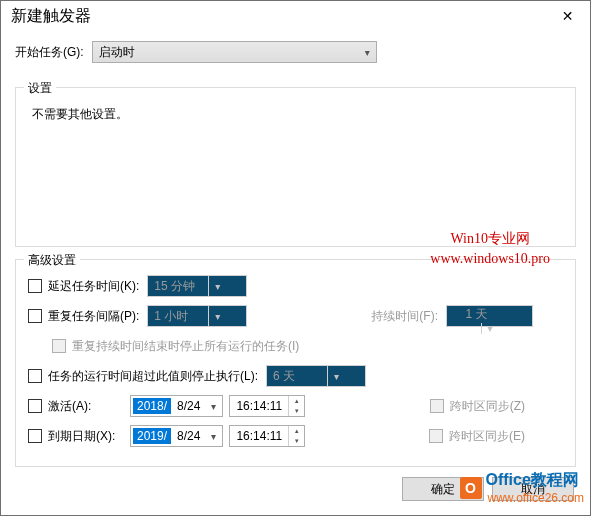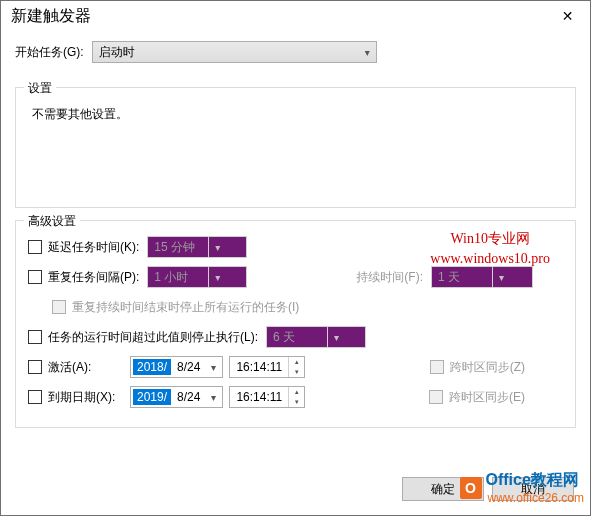--- a/index.html
+++ b/index.html
@@ -57,21 +57,21 @@
     position: relative;
   }
   .groupbox > .legend {
     position: absolute;
     top: -8px;
     left: 8px;
     background: #fff;
     padding: 0 4px;
     font-size: 12px;
   }
-  .settings-box { height: 121px; margin-top: 24px; }
+  .settings-box { height: 160px; margin-top: 24px; }
   .settings-msg { padding: 4px 0 0 4px; }
   .watermark1 {
     position: absolute;
     right: 40px;
     top: 228px;
     color: #d00000;
     font-size: 14px;
     font-family: Liberation Serif, serif;
     text-align: center;
     line-height: 1.4;
@@ -124,21 +124,21 @@
     height: 22px;
     background: #fff;
   }
   .combo .txt { padding: 0 6px; min-width: 60px; }
   .combo .dbtn {
     width: 18px; height: 20px;
     display: flex; align-items: center; justify-content: center;
     font-size: 10px; color: #555;
     border-left: 1px solid #d0d0d0;
   }
-  .combo.disabled { border-color: #d0d0d0; color: #9a9a9a; background: #701a75; }
+  .combo.disabled { border-color: #d0d0d0; color: #9a9a9a; background: #0c4a6e; }
   .combo.disabled .dbtn { color: #c0c0c0; }
   .datebox {
     display: inline-flex;
     align-items: center;
     border: 1px solid #adadad;
     height: 22px;
     background: #fff;
   }
   .datebox .sel {
     background: #0078d7; color: #fff; padding: 1px 4px; margin: 0 2px;
@@ -222,21 +222,21 @@
 
     <div class="adv-row">
       <span class="chk"></span>
       <span class="lbl">重复任务间隔(P):</span>
       <div class="combo disabled" style="width:100px;">
         <span class="txt">1 小时</span>
         <span class="dbtn">▾</span>
       </div>
       <div class="right-col">
         <span class="lbl disabled">持续时间(F):</span>
-        <div class="combo disabled" style="width:102px;">
+        <div class="combo disabled" style="width:87px;flex-direction:column;">
           <span class="txt">1 天</span>
           <span class="dbtn">▾</span>
         </div>
       </div>
     </div>
 
     <div class="adv-row indent">
       <span class="chk disabled"></span>
       <span class="lbl disabled">重复持续时间结束时停止所有运行的任务(I)</span>
     </div>

